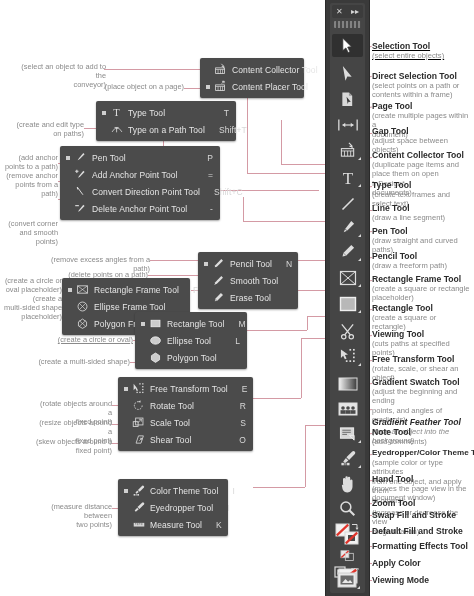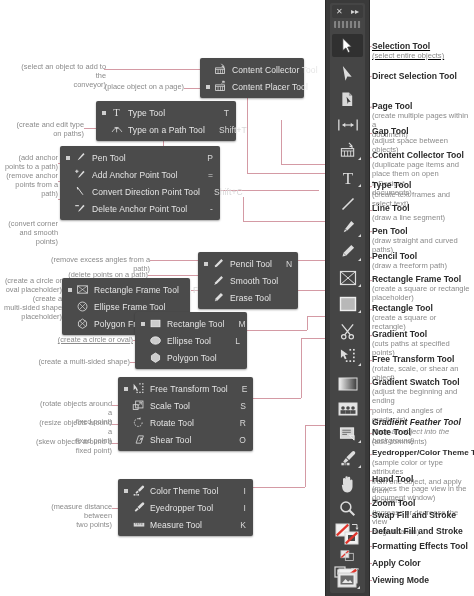--- a/index.html
+++ b/index.html
@@ -423,53 +423,53 @@
             </g>
           </svg>
       </span>
       <span class="flabel">Free Transform Tool</span>
       <span class="fkey">E</span>
     </div>
     <div class="frow">
       <span class="fbullet"></span>
       <span class="ficon">
         <svg width="13" height="13" viewBox="0 0 16 16">
+            <path d="M12.5 8a4.8 4.8 0 11-2.6-4.2" stroke="#ddd" stroke-width="1.1" fill="none" stroke-dasharray="2 1.4"></path>
+            <path d="M10.3 1.4l.3 3 -2.8-.6z" fill="#ddd"></path>
+          </svg>
+      </span>
+      <span class="flabel">Rotate Tool</span>
+      <span class="fkey">R</span>
+    </div>
+    <div class="frow">
+      <span class="fbullet"></span>
+      <span class="ficon">
+        <svg width="13" height="13" viewBox="0 0 16 16">
             <rect x="1.5" y="7" width="6" height="6" stroke="#ddd" stroke-width="1" fill="none"></rect>
             <rect x="4.5" y="2.5" width="9" height="8.5" stroke="#ddd" stroke-width="1" fill="none"></rect>
             <path d="M7 8.5l4.5-4.5M11.5 4h-3M11.5 4v3" stroke="#ddd" stroke-width=".9"></path>
           </svg>
       </span>
       <span class="flabel">Scale Tool</span>
       <span class="fkey">S</span>
     </div>
     <div class="frow">
       <span class="fbullet"></span>
       <span class="ficon">
         <svg width="13" height="13" viewBox="0 0 16 16">
-            <path d="M12.5 8a4.8 4.8 0 11-2.6-4.2" stroke="#ddd" stroke-width="1.1" fill="none" stroke-dasharray="2 1.4"></path>
-            <path d="M10.3 1.4l.3 3 -2.8-.6z" fill="#ddd"></path>
-          </svg>
-      </span>
-      <span class="flabel">Rotate Tool</span>
-      <span class="fkey">R</span>
-    </div>
-    <div class="frow">
-      <span class="fbullet"></span>
-      <span class="ficon">
-        <svg width="13" height="13" viewBox="0 0 16 16">
             <path d="M5 12.5l3-9h6l-3 9z" stroke="#ddd" stroke-width="1" fill="none"></path>
             <path d="M9 9.5l3-3M12 6.5h-2.3M12 6.5v2.3" stroke="#ddd" stroke-width=".9"></path>
           </svg>
       </span>
       <span class="flabel">Shear Tool</span>
       <span class="fkey">O</span>
     </div>
   </div>
 
-  <div class="flyout" style="left:118px;top:479px;width:135px;">
+  <div class="flyout" style="left:118px;top:479px;width:110px;">
     <div class="frow">
       <span class="fbullet on"></span>
       <span class="ficon">
         <svg width="13" height="13" viewBox="0 0 16 16">
             <path d="M12.5 2.2a1.6 1.6 0 012.2 2.2l-5.2 5.2-2.2-2.2z" fill="#ddd"></path>
             <path d="M6.5 8l1.8 1.8-2.8 2.2-1.2-1.2z" fill="#ddd"></path>
             <g>
               <rect x="2" y="12.3" width="2" height="2" fill="#d8d8d8"></rect>
               <rect x="4.3" y="12.3" width="2" height="2" fill="#999"></rect>
               <rect x="6.6" y="12.3" width="2" height="2" fill="#d8d8d8"></rect>
@@ -725,20 +725,22 @@
       </svg>
     <span class="tricorner"></span>
   </div>
 
   <div class="rlab" style="top:41px;text-decoration:underline;">
     <div class="rtitle">Selection Tool</div>
     <div class="rdesc">(select entire objects)</div>
   </div>
   <div class="rlab" style="top:71px;">
     <div class="rtitle">Direct Selection Tool</div>
+    <div class="rdesc">(select points on a path or
+contents within a frame)</div>
   </div>
   <div class="rlab" style="top:101px;">
     <div class="rtitle">Page Tool</div>
     <div class="rdesc">(create multiple pages within a
 document)</div>
   </div>
   <div class="rlab" style="top:126px;">
     <div class="rtitle">Gap Tool</div>
     <div class="rdesc">(adjust space between objects)</div>
   </div>
@@ -767,21 +769,21 @@
   <div class="rlab" style="top:274px;">
     <div class="rtitle">Rectangle Frame Tool</div>
     <div class="rdesc">(create a square or rectangle
 placeholder)</div>
   </div>
   <div class="rlab" style="top:303px;">
     <div class="rtitle">Rectangle Tool</div>
     <div class="rdesc">(create a square or rectangle)</div>
   </div>
   <div class="rlab" style="top:329px;">
-    <div class="rtitle">Gradient Tool</div>
+    <div class="rtitle">Viewing Tool</div>
     <div class="rdesc">(cuts paths at specified points)</div>
   </div>
   <div class="rlab" style="top:354px;">
     <div class="rtitle">Free Transform Tool</div>
     <div class="rdesc">(rotate, scale, or shear an object)</div>
   </div>
   <div class="rlab" style="top:377px;">
     <div class="rtitle">Gradient Swatch Tool</div>
     <div class="rdesc">(adjust the beginning and ending
 points, and angles of gradients)</div>

